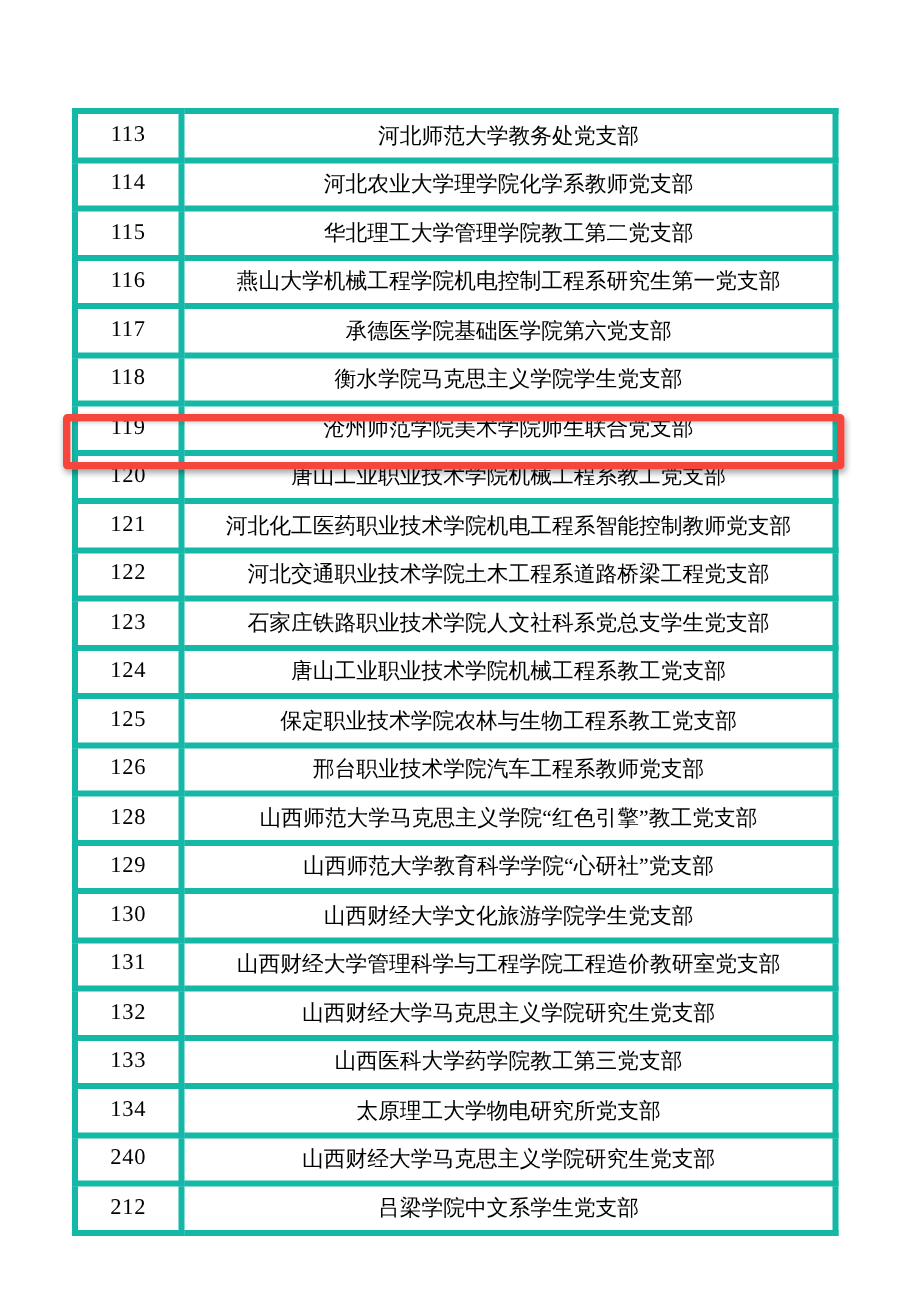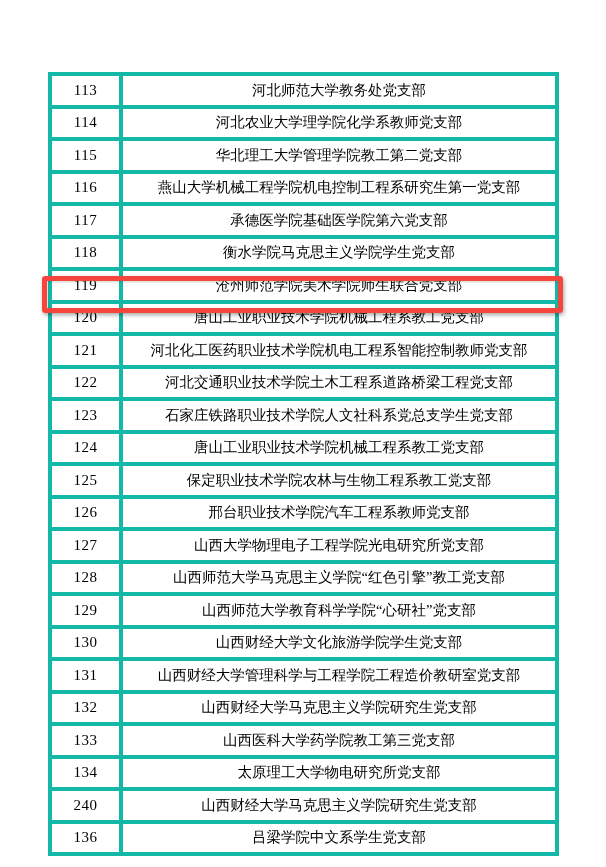--- a/index.html
+++ b/index.html
@@ -121,24 +121,20 @@
   <tr>
     <td class="num-cell">125</td>
     <td class="name-cell">保定职业技术学院农林与生物工程系教工党支部</td>
   </tr>
 
   <tr>
     <td class="num-cell">126</td>
     <td class="name-cell">邢台职业技术学院汽车工程系教师党支部</td>
   </tr>
 
-  <tr>
-    <td class="num-cell">127</td>
-    <td class="name-cell">山西大学物理电子工程学院光电研究所党支部</td>
-  </tr>
 
   <tr>
     <td class="num-cell">128</td>
     <td class="name-cell">山西师范大学马克思主义学院“红色引擎”教工党支部</td>
   </tr>
 
   <tr>
     <td class="num-cell">129</td>
     <td class="name-cell">山西师范大学教育科学学院“心研社”党支部</td>
   </tr>
@@ -167,19 +163,19 @@
     <td class="num-cell">134</td>
     <td class="name-cell">太原理工大学物电研究所党支部</td>
   </tr>
 
   <tr>
     <td class="num-cell">240</td>
     <td class="name-cell">山西财经大学马克思主义学院研究生党支部</td>
   </tr>
 
   <tr>
-    <td class="num-cell">136</td>
+    <td class="num-cell">212</td>
     <td class="name-cell">吕梁学院中文系学生党支部</td>
   </tr>
 </tbody>
   </table>
   <div class="highlight-box" id="highlight-box" style="border-color: rgb(245, 70, 61); left: 41.5px; top: 276px; width: 521px; height: 36.5px;"></div>
 </div>
 
 </body></html>

